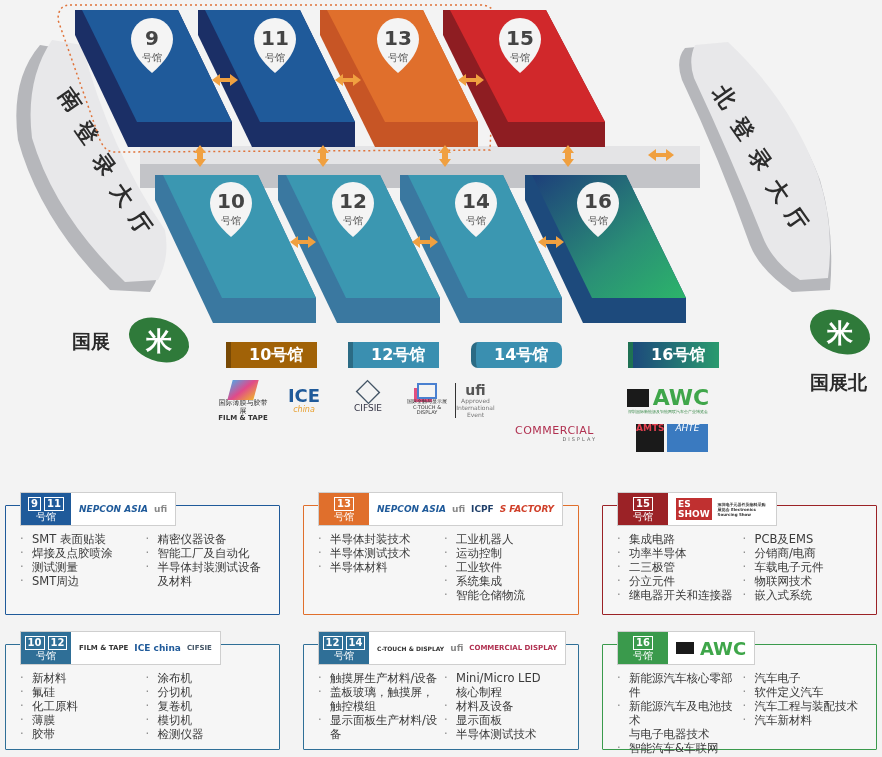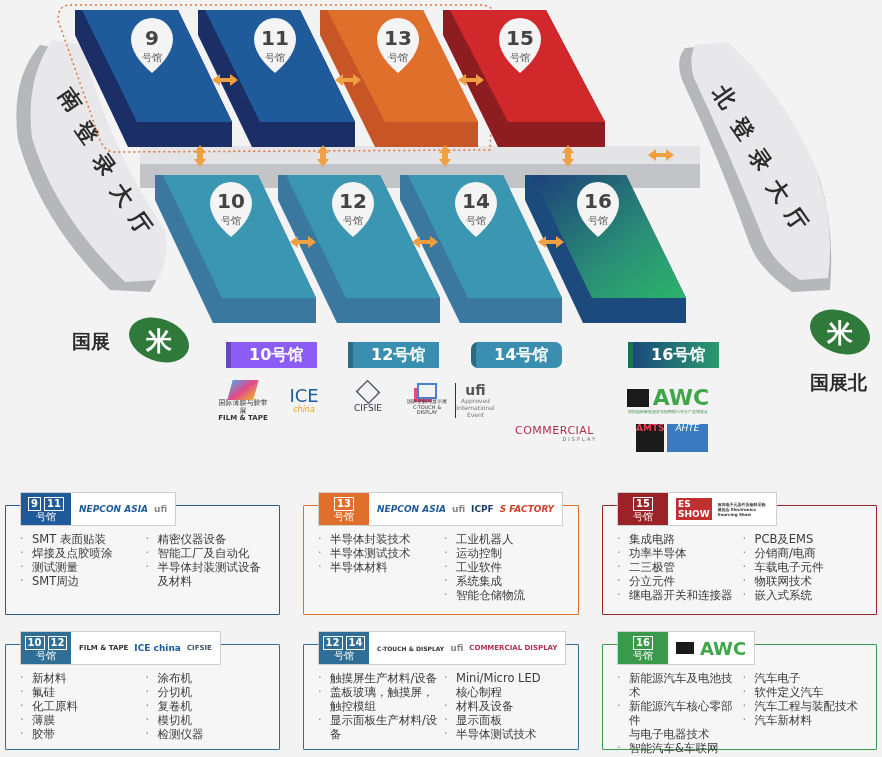--- a/index.html
+++ b/index.html
@@ -186,32 +186,32 @@
   </g>
   <g>
     <ellipse cx="840" cy="332" rx="31" ry="21" fill="#2f7a3a" transform="rotate(20 840 332)"></ellipse>
     <text x="840" y="342" font-size="26" font-weight="bold" fill="#fff" text-anchor="middle">米</text>
   </g>
 </svg>
 
 <div class="station-label" style="left:72px; top:329px;">国展</div>
 <div class="station-label" style="left:810px; top:370px;">国展北</div>
 
-<div class="hall-label" style="left:226px; top:342px; background:#8b5cf6;text-align:right;">10号馆</div>
+<div class="hall-label" style="left:226px; top:342px; background:#a16207;text-align:right;">10号馆</div>
 <div class="hall-label" style="left:348px; top:342px; background:#3a8fb0;">12号馆</div>
 <div class="hall-label" style="left:471px; top:342px; background:#3a8fb0;border-radius:7px;">14号馆</div>
 <div class="hall-label" style="left:628px; top:342px; background:linear-gradient(90deg,#1d4a7c,#2a9a6e);">16号馆</div>
 
 <div class="brand" style="left:218px; top:380px; width:50px;">
   <div style="width:26px;height:20px;margin:0 auto;background:linear-gradient(135deg,#5aa0e0,#e04a8a,#f0b030);transform:skewX(-15deg);"></div>
   <div>国际薄膜与胶带展</div>
   <div style="font-weight:bold;">FILM &amp; TAPE</div>
 </div>
 <div class="brand" style="left:278px; top:386px; width:52px;">
-  <span style="font-size:18px;font-weight:normal;color:#1f5a9a;">ICE</span>
+  <span style="font-size:18px;font-weight:bold;color:#1f5a9a;">ICE</span>
   <div style="color:#e8a030;font-style:italic;font-size:8px;">china</div>
 </div>
 <div class="brand" style="left:348px; top:380px; width:40px;">
   <div style="width:26px;height:24px;margin:0 auto;border:2px solid #456;transform:rotate(45deg) scale(.7);"></div>
   <div style="font-size:9px;color:#334;">CIFSIE</div>
 </div>
 <div class="brand" style="left:404px; top:383px; width:46px;">
   <div style="width:20px;height:16px;margin:0 auto;border:2px solid #4a80d0;box-shadow:-4px 4px 0 -1px #e05080;"></div>
   <div style="font-size:5px;">国际全触与显示展</div>
   <div style="font-size:5px;">C-TOUCH &amp; DISPLAY</div>
@@ -399,22 +399,22 @@
         </div>
       <div>号馆</div>
     </div>
     <div class="logos">
       <span style="width:18px;height:12px;background:#1a1a1a;display:inline-block;"></span>
       <span style="color:#3fa64a;font-style:normal;font-size:18px;">AWC</span>
     </div>
   </div>
   <div class="cols">
     <ul class="col">
-      <li>新能源汽车及电池技术</li>
-        <li>新能源汽车核心零部件</li>
+      <li>新能源汽车核心零部件</li>
+        <li>新能源汽车及电池技术</li>
         <li class="cont">与电子电器技术</li>
         <li>智能汽车&amp;车联网</li>
     </ul>
     <ul class="col">
       <li>汽车电子</li>
         <li>软件定义汽车</li>
         <li>汽车工程与装配技术</li>
         <li>汽车新材料</li>
     </ul>
   </div>

